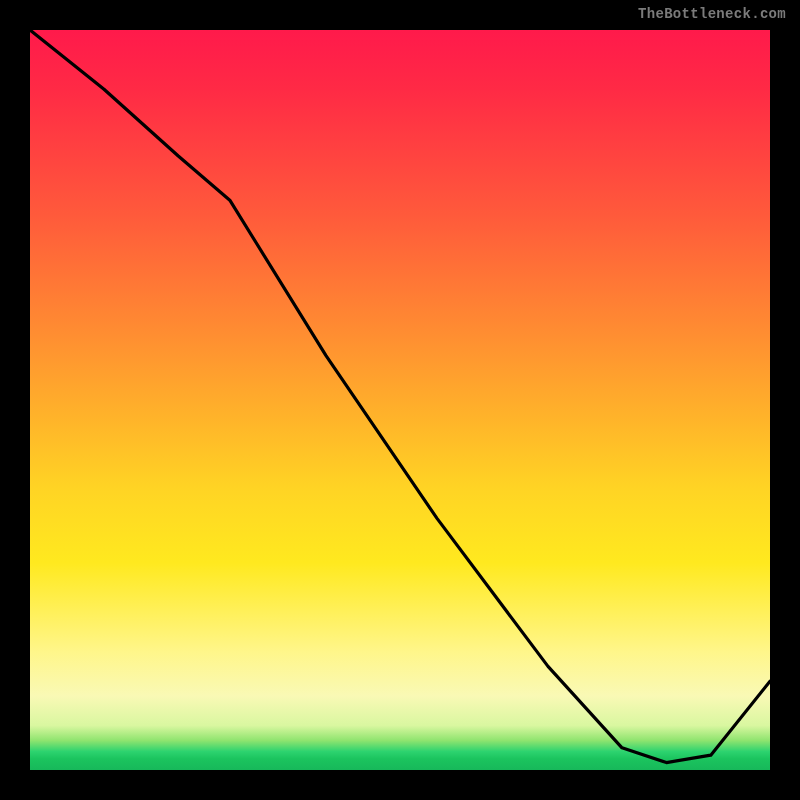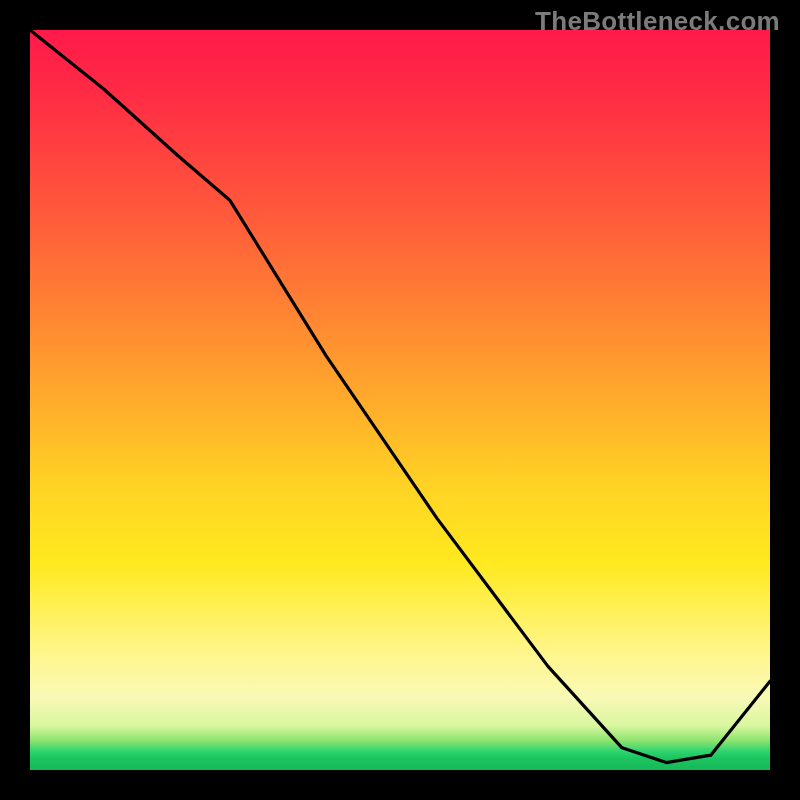--- a/index.html
+++ b/index.html
@@ -12,25 +12,26 @@
     font-family: Arial, Helvetica, sans-serif;
   }
   .wrap {
     position: relative;
     width: 800px;
     height: 800px;
   }
   .watermark {
     position: absolute;
     top: 6px;
-    right: 20px;
-    font-size: 26px;
+    right: 14px;
+    font-size: 14px;
     font-weight: 600;
     color: #7b7b7b;
     letter-spacing: 0.3px;
+    font-family: Liberation Mono, monospace;
   }
   .plot-area {
     position: absolute;
     left: 30px;
     top: 30px;
     width: 740px;
     height: 740px;
     
     background: linear-gradient(
       to bottom,

